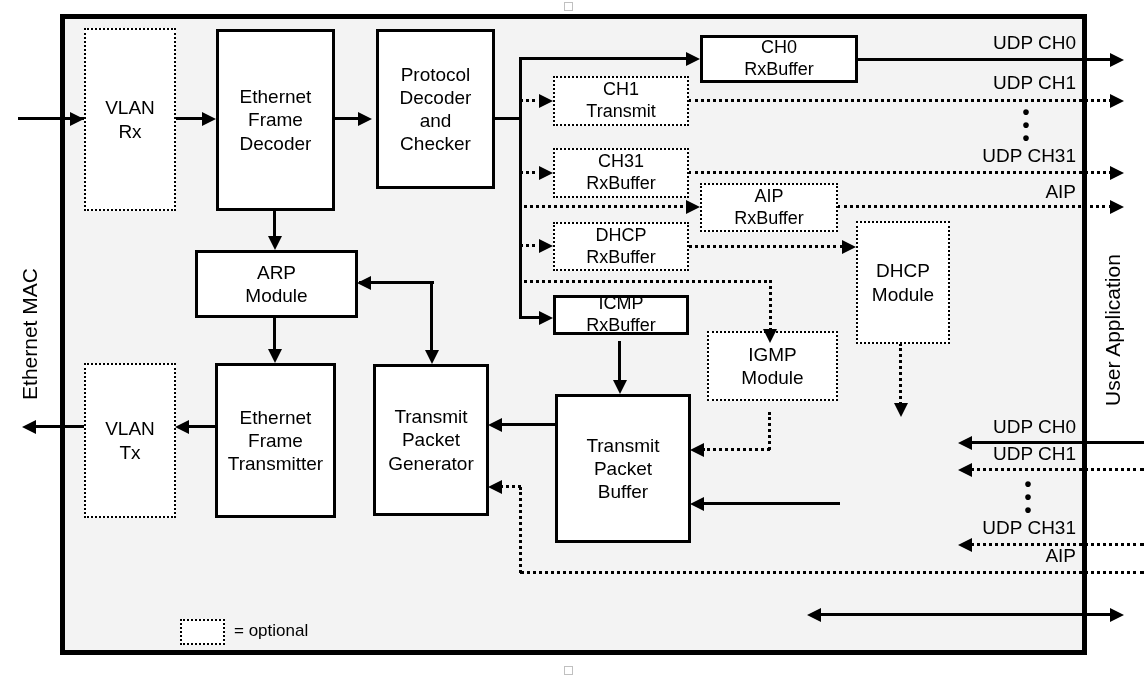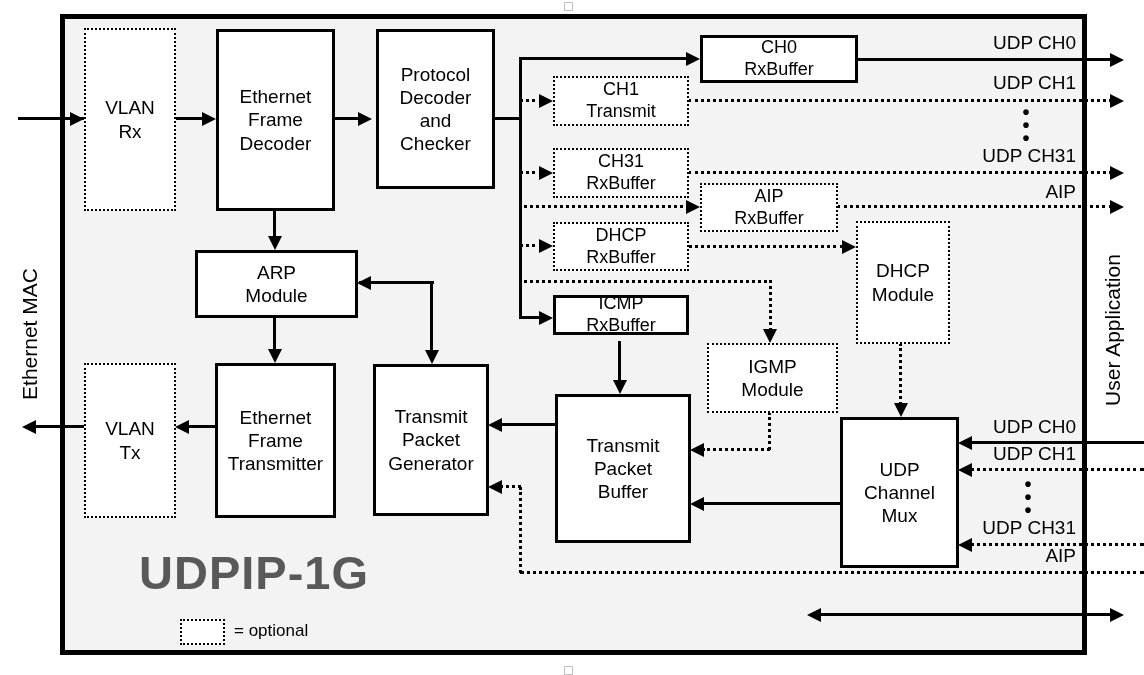--- a/index.html
+++ b/index.html
@@ -133,21 +133,21 @@
 RxBuffer</span>
     </div>
   <div class="box sbox" style="left:553px;top:295px;width:136px;height:40px;">
     <span class="box-label sm">ICMP
 RxBuffer</span>
     </div>
   <div class="box dbox" style="left:856px;top:221px;width:94px;height:123px;">
     <span class="box-label">DHCP
 Module</span>
     </div>
-  <div class="box dbox" style="left:707px;top:343px;width:131px;height:70px;">
+  <div class="box dbox" style="left:707px;top:331px;width:131px;height:70px;">
     <span class="box-label">IGMP
 Module</span>
     </div>
   <div class="box sbox" style="left:195px;top:250px;width:163px;height:68px;">
     <span class="box-label">ARP
 Module</span>
     </div>
   <div class="box dbox" style="left:84px;top:363px;width:92px;height:155px;">
     <span class="box-label">VLAN
 Tx</span>
@@ -159,25 +159,20 @@
     </div>
   <div class="box sbox" style="left:373px;top:364px;width:116px;height:152px;">
     <span class="box-label">Transmit
 Packet
 Generator</span>
     </div>
   <div class="box sbox" style="left:555px;top:394px;width:136px;height:149px;">
     <span class="box-label">Transmit
 Packet
 Buffer</span>
-    </div>
-  <div class="box sbox" style="left:840px;top:417px;width:119px;height:151px;">
-    <span class="box-label">UDP
-Channel
-Mux</span>
     </div>
 
   <div class="ah ah-right" style="left:70px;top:112px;"></div>
   <div class="ah ah-right" style="left:202px;top:112px;"></div>
   <div class="ah ah-right" style="left:358px;top:112px;"></div>
   <div class="ah ah-right" style="left:686px;top:52px;"></div>
   <div class="ah ah-right" style="left:539px;top:311px;"></div>
   <div class="ah ah-right" style="left:1110px;top:53px;"></div>
   <div class="ah ah-down" style="left:268px;top:236px;"></div>
   <div class="ah ah-down" style="left:268px;top:349px;"></div>
@@ -218,20 +213,19 @@
   <div class="port-label ra" style="left:900px;top:444px;width:176px;">UDP CH1</div>
   <div class="dots" style="left:1016px;top:478px;width:24px;">•
 •
 •</div>
   <div class="port-label ra" style="left:900px;top:518px;width:176px;">UDP CH31</div>
   <div class="port-label ra" style="left:900px;top:546px;width:176px;">AIP</div>
 
   <div class="side-label" style="left:-70px;top:322px;width:200px;">Ethernet MAC</div>
   <div class="side-label" style="left:993px;top:318px;width:240px;">User Application</div>
 
-  <div class="title">UDPIP-1G</div>
   <div class="legend-box"></div>
   <div class="legend-text">= optional</div>
 
   <div class="handle" style="left:564px;top:2px;"></div>
   <div class="handle" style="left:564px;top:666px;"></div>
 
 </div>
 
 </body></html>

